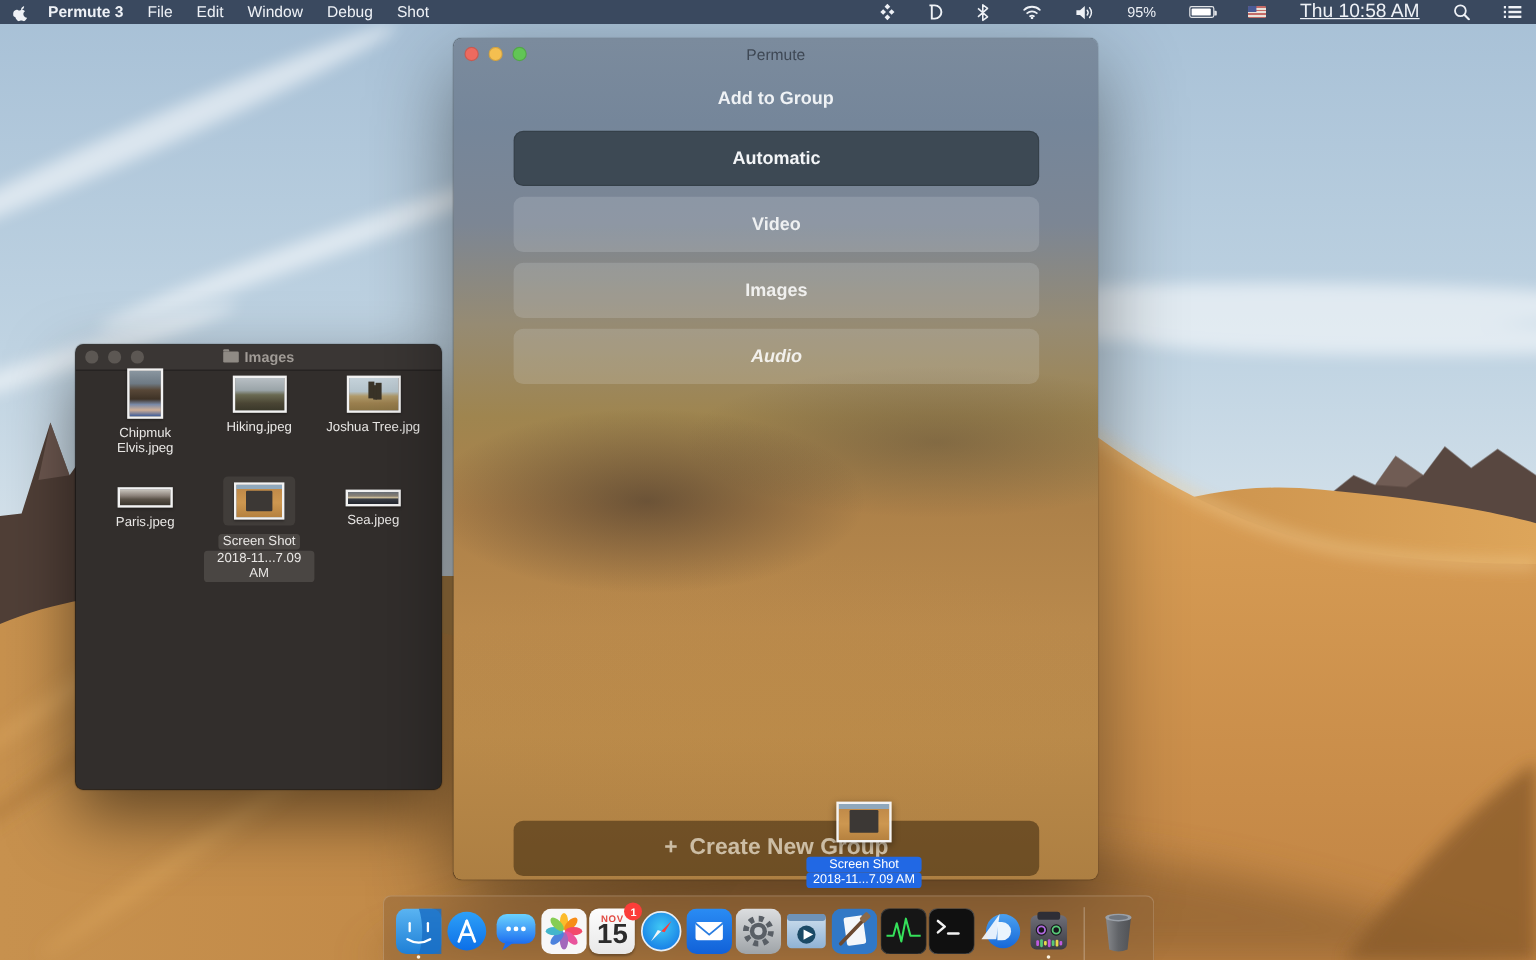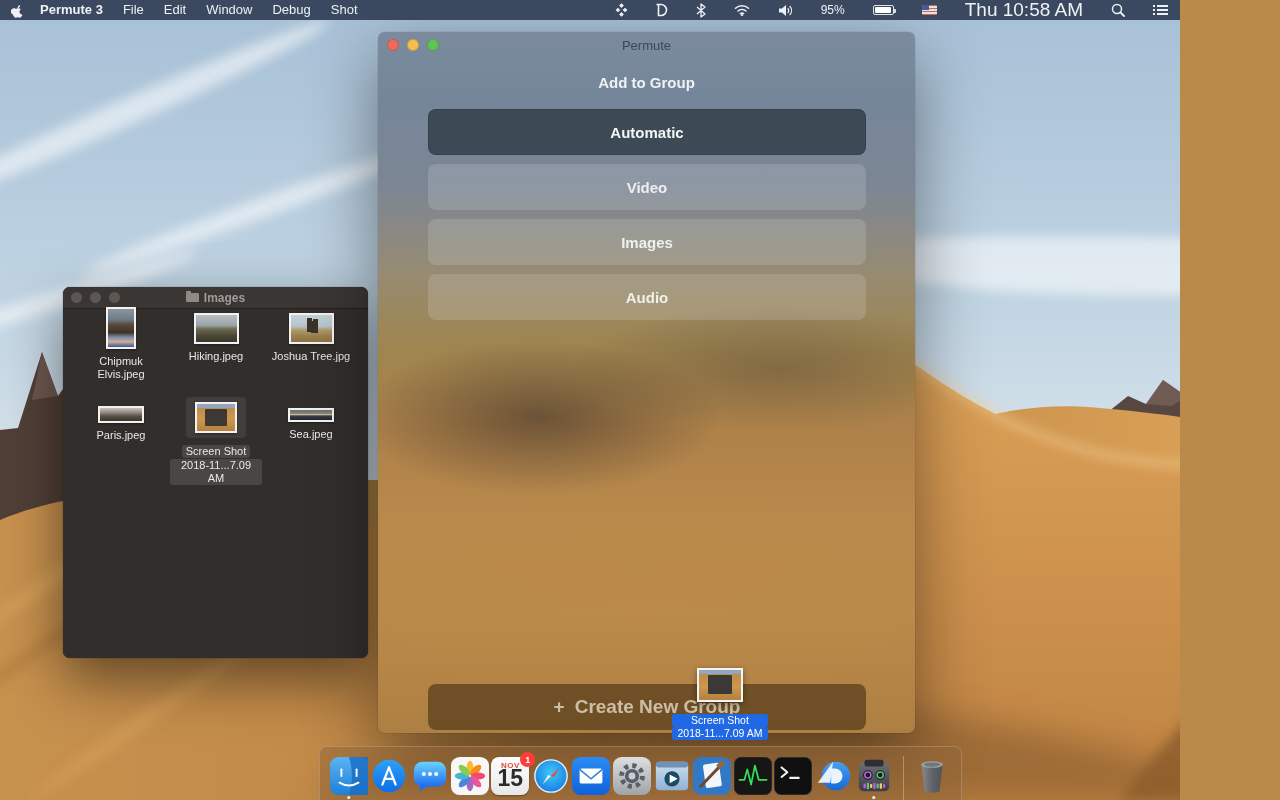--- a/index.html
+++ b/index.html
@@ -1,18 +1,18 @@
 <!DOCTYPE html>
 <html><head>
 <meta charset="utf-8">
 <style>
   * { margin:0; padding:0; box-sizing:border-box; }
   html,body { width:1280px; height:800px; overflow:hidden; }
   body { font-family:"Liberation Sans","DejaVu Sans",sans-serif; position:relative; background:#b98a4a; }
-  .screen { position:absolute; inset:0; width:1180px; height:800px; overflow:hidden; }
+  .screen { position:absolute; inset:0; width:1280px; height:800px; overflow:hidden; }
 
   
   .wallpaper { position:absolute; inset:0; width:1280px; height:800px; }
 
   
   .menubar { position:absolute; top:0; left:0; right:0; height:20px;
     background:rgba(52,66,88,0.95); display:flex; align-items:center;
     color:#eef1f6; font-size:13px; z-index:50; }
   .menubar .left { display:flex; align-items:center; gap:0; }
   .apple { width:34px; display:flex; justify-content:center; align-items:center; }
@@ -20,21 +20,21 @@
   .menu-item.appname { font-weight:bold; padding:0 10px 0 6px; }
   .menubar .right { margin-left:auto; display:flex; align-items:center; gap:28px; padding-right:12px; }
   .status-ic { display:flex; align-items:center; }
   .batt-pct { font-size:12px; }
   .battery { position:relative; width:21px; height:10px; border:1px solid rgba(255,255,255,.85); border-radius:2px; }
   .battery .fill { position:absolute; top:1px; left:1px; bottom:1px; width:16px; background:#fff; border-radius:1px; }
   .battery .nub { position:absolute; right:-3px; top:2.5px; width:2px; height:4px; background:rgba(255,255,255,.85); border-radius:0 1px 1px 0; }
   .flag { width:15px; height:10px; position:relative; border-radius:1px; overflow:hidden;
     background:repeating-linear-gradient(180deg,#c46a66 0 1.5px,#e9e2da 1.5px 3px); }
   .flag .canton { position:absolute; top:0; left:0; width:7px; height:5px; background:#4a5a96; }
-  .clock { font-size:19px; }
+  .clock { font-size:16px;text-decoration:underline; }
 
   
   .traffic { display:flex; gap:8px; }
   .tl { width:12px; height:12px; border-radius:50%; }
 
   
   .finder { position:absolute; left:63px; top:287px; width:305px; height:371px;
     background:#322e2c; border-radius:7px; box-shadow:0 22px 55px rgba(0,0,0,.5), 0 0 1px rgba(0,0,0,.8);
     z-index:10; overflow:hidden; }
   .finder .titlebar { height:22px; background:#3a3634; border-bottom:1px solid #242020;
@@ -75,21 +75,21 @@
   .tl.red { background:#ed6a5f; border:0.5px solid rgba(0,0,0,.15); }
   .tl.yellow { background:#f4bf50; border:0.5px solid rgba(0,0,0,.15); }
   .tl.green { background:#61c555; border:0.5px solid rgba(0,0,0,.15); }
   .permute .heading { position:absolute; top:42px; left:0; right:0; text-align:center;
     font-size:15px; font-weight:bold; color:#eff2f5; }
   .group-btn { position:absolute; left:50px; width:438px; height:46px; border-radius:8px;
     display:flex; align-items:center; justify-content:center;
     font-size:15px; font-weight:bold; color:rgba(255,255,255,.85);
     background:rgba(238,243,248,.16); cursor:default; }
   .group-btn.selected { background:#3d4954; color:#f3f5f7; box-shadow:inset 0 0 0 1px rgba(0,0,0,.12); }
-  .gb-0 { top:77px; } .gb-1 { top:132px;text-align:right; } .gb-2 { top:187px; } .gb-3 { top:242px; }
+  .gb-0 { top:77px; } .gb-1 { top:132px;text-align:right; } .gb-2 { top:187px; } .gb-3 { top:242px;font-style:italic; }
   .create-btn { position:absolute; left:50px; top:652px; width:438px; height:46px; border-radius:8px;
     background:rgba(58,38,12,.55); display:flex; align-items:center; justify-content:center; gap:10px;
     font-size:19px; font-weight:bold; color:rgba(228,216,196,.8); }
 
   
   .drag-ghost { position:absolute; left:655px; top:668px; width:130px; z-index:30;
     display:flex; flex-direction:column; align-items:center; pointer-events:none; }
   .drag-ghost .thumb { width:46px; height:34px; border:2px solid #f4f4f4; box-shadow:0 2px 6px rgba(0,0,0,.4); }
   .drag-ghost .label { margin-top:11px; font-size:10.5px; line-height:13px; color:#fff; text-align:center; }
   .drag-ghost .label span { display:block; background:#2168e4; border-radius:3px; padding:0 5px; margin-top:0.5px; }

